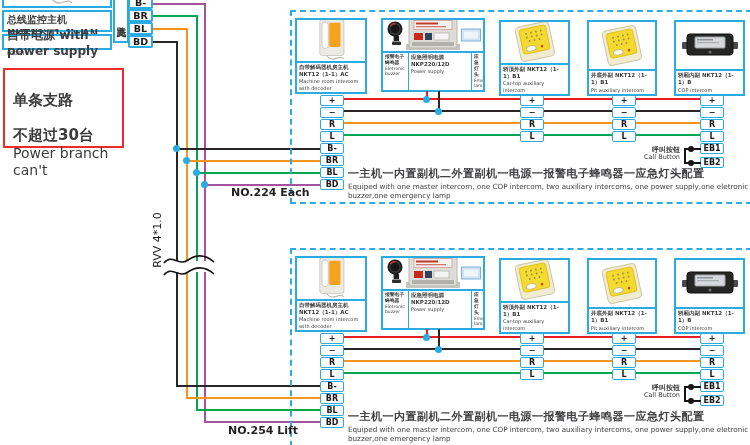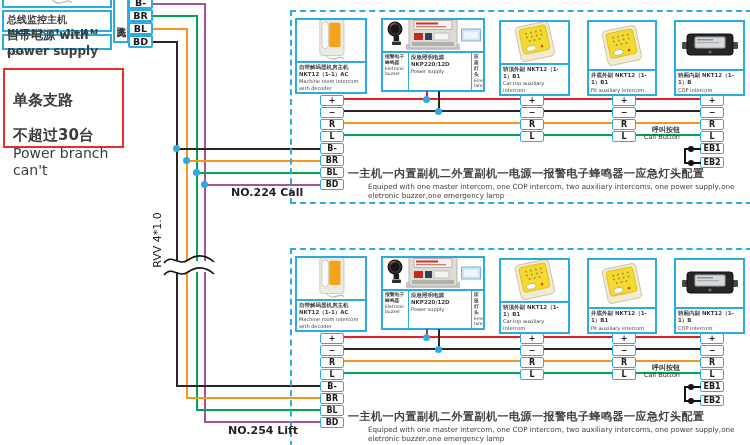--- a/index.html
+++ b/index.html
@@ -28,23 +28,23 @@
   .dev .img{flex:1;display:flex;align-items:center;justify-content:center;overflow:hidden;}
   .dev .imgrow{flex:1;display:flex;align-items:center;justify-content:space-around;overflow:hidden;padding:1px;}
   .lbl{border-top:2px solid #2aabe2;padding:1px 2px;line-height:1.3;}
   .lbl .cn{font-size:5.5px;font-weight:bold;color:#3c3c3c;}
   .lbl .en{font-size:5px;color:#3c3c3c;}
   .lblrow{border-top:2px solid #2aabe2;display:flex;align-items:stretch;}
   .cell{padding:1px 2px;line-height:1.25;overflow:hidden;}
   .cell + .cell{border-left:1.5px solid #2aabe2;}
   .caption{position:absolute;left:56px;bottom:2px;z-index:3;}
   .cap-cn{font-size:11px;font-weight:bold;color:#414042;letter-spacing:0.5px;}
-  .cap-en{font-size:7.2px;color:#414042;margin-top:1px;margin-left:20px;}
+  .cap-en{font-size:7.2px;color:#414042;margin-top:1px;}
   .lift{position:absolute;font-size:11px;font-weight:bold;color:#231f20;z-index:3;}
-  .callwrap{position:absolute;left:322px;top:114px;width:66px;text-align:right;line-height:1.2;z-index:4;}
+  .callwrap{position:absolute;left:322px;top:134px;width:66px;text-align:right;line-height:1.2;z-index:4;}
   .call-cn{font-size:7px;font-weight:bold;color:#3c3c3c;}
   .call-en{font-size:6.5px;color:#3c3c3c;}
   .blk{position:absolute;background:#141414;z-index:5;}
   .warn{position:absolute;left:3px;top:68px;width:121px;height:80px;border:2px solid #ee2b2b;background:#fff;
         box-sizing:border-box;padding:5px 8px;z-index:3;}
   .warn .wcn{font-size:15px;font-weight:bold;color:#3b3b3b;line-height:19px;margin-top:16px;}
   .warn .wen{font-size:14px;color:#3b3b3b;line-height:17px;}
   .rvv{position:absolute;left:108px;top:233px;width:100px;height:14px;transform:rotate(-90deg);
        font-size:11px;color:#1a1a1a;text-align:center;z-index:3;}
   .vtext{writing-mode:vertical-rl;text-orientation:upright;font-size:9.5px;font-weight:bold;color:#3c3c3c;
@@ -109,21 +109,21 @@
   <div class="wire h c-orange" style="left:186px;top:397px;width:138px;"></div>
   <div class="wire h c-green" style="left:196px;top:409px;width:128px;"></div>
   <div class="wire h c-purple" style="left:204px;top:421px;width:120px;"></div>
 
   <div style="position:absolute;left:170px;top:261px;width:42px;height:11px;background:#fff;z-index:2;"></div>
   <svg style="position:absolute;left:162px;top:252px;z-index:3;" width="54" height="30" viewBox="0 0 54 30">
     <path d="M2,11 C10,1 16,15 26,8 S44,3 52,10" fill="none" stroke="#141414" stroke-width="1.6"></path>
     <path d="M2,23 C10,13 16,27 26,20 S44,15 52,22" fill="none" stroke="#141414" stroke-width="1.6"></path>
   </svg>
 
-  <div class="lift" style="left:231px;top:186px;">NO.224 Call</div>
+  <div class="lift" style="left:231px;top:186px;">NO.224 Each</div>
   <div class="lift" style="left:228px;top:424px;">NO.254 Lift</div>
 
   <div class="sec" style="top:10px;height:190px;">
 
     <div class="wire h c-red" style="left:52px;top:86px;width:364px;"></div>
     <div class="wire h c-black" style="left:52px;top:98px;width:364px;"></div>
     <div class="wire h c-orange" style="left:52px;top:110px;width:364px;"></div>
     <div class="wire h c-green" style="left:52px;top:122px;width:364px;"></div>
 
     <div class="dev" style="left:3px;top:6px;width:72px;height:76px;">

